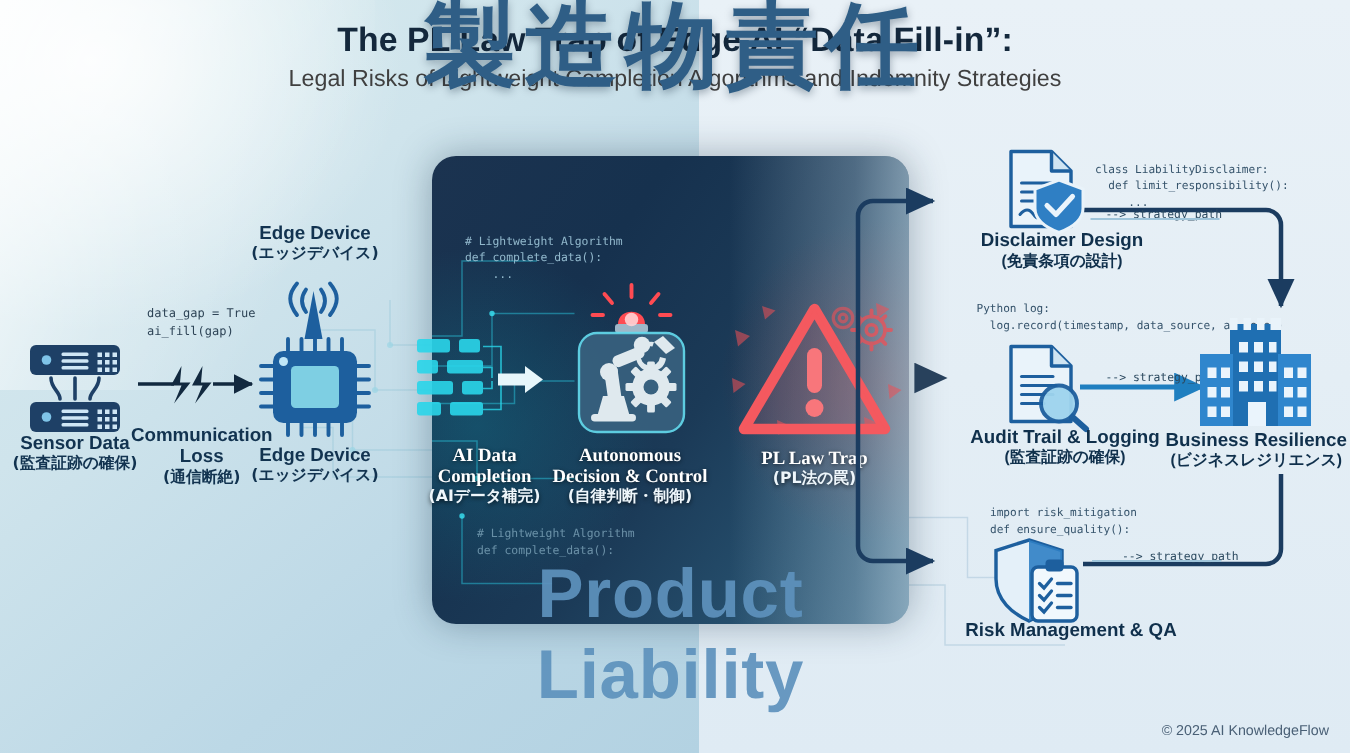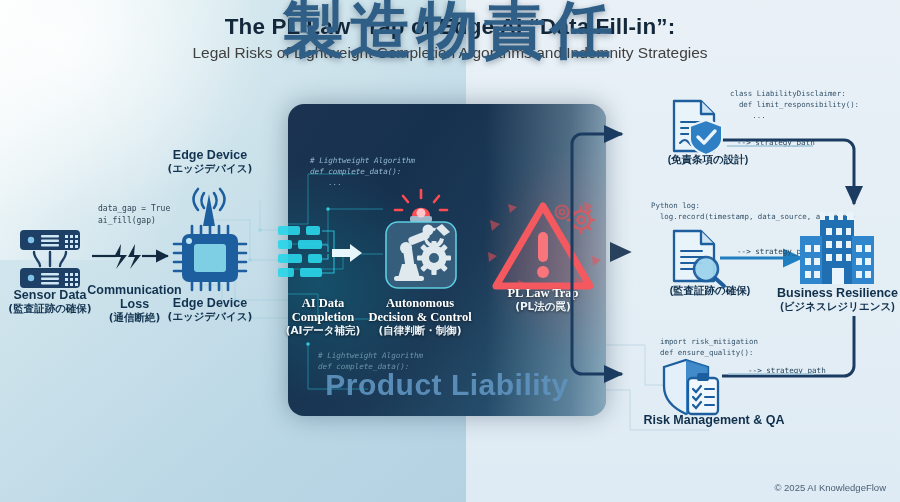--- a/index.html
+++ b/index.html
@@ -54,30 +54,30 @@
   }
   .jp-big{
     position:absolute;left:0;top:-12px;width:900px;text-align:center;
     font-size:62px;font-weight:bold;letter-spacing:5px;
     font-family:"DejaVu Sans", sans-serif;
     color:#2f5e86;
     text-shadow:0 2px 6px rgba(10,30,50,.35);
   }
   .pl-big{
     position:absolute;left:288px;top:368px;width:318px;text-align:center;
-    font-size:30px;font-weight:bold;letter-spacing:.5px;
+    font-size:46px;font-weight:bold;letter-spacing:.5px;
     color:#5e92bd;opacity:.92;
   }
 
   
   .code{
     position:absolute;font-family:"DejaVu Sans Mono", monospace;
     font-size:7.6px;line-height:1.45;white-space:pre;
   }
-  .code.dark{color:#9fc7da;opacity:.9;font-style:italic;}
+  .code.dark{color:#9fc7da;opacity:.9;}
   .code.light{color:#2e4456;}
 
   
   .node{position:absolute;text-align:center;}
   .node .lab-en{font-size:12.5px;font-weight:bold;color:#123350;line-height:1.12;}
   .node .lab-jp{font-size:10.5px;font-weight:bold;color:#123350;font-family:"DejaVu Sans",sans-serif;}
   .node-on-dark .lab-en{color:#ffffff;text-shadow:0 1px 3px rgba(0,0,0,.6);font-family:Liberation Serif, serif;}
   .node-on-dark .lab-jp{color:#eef6fb;text-shadow:0 1px 3px rgba(0,0,0,.6);text-align:center;}
 
   
@@ -373,21 +373,21 @@
     <g transform="translate(78,20) scale(.72)" fill="none" stroke="#ef5056" stroke-width="3" opacity=".6">
       <circle r="9"></circle>
         <circle r="3.5"></circle>
     </g>
 
     <path d="M59 14 L106 94 H12 Z" fill="none" stroke="#f4595f" stroke-width="7" stroke-linejoin="round"></path>
     <path d="M59 14 L106 94 H12 Z" fill="rgba(244,89,95,.12)"></path>
     <rect x="54" y="40" width="10" height="30" rx="5" fill="#f8767b"></rect>
     <circle cx="59" cy="80" r="6" fill="#f8767b"></circle>
   </svg>
-  <div class="node node-on-dark" style="left:490px;top:286px;width:106px;">
+  <div class="node node-on-dark" style="left:490px;top:298px;width:106px;">
     <div class="lab-en">PL Law Trap</div>
     <div class="lab-jp">(PL法の罠)</div>
   </div>
 
   <svg style="position:absolute;left:560px;top:100px;" width="180" height="300" viewBox="0 0 180 300">
     <defs>
       <marker id="navyArrow" markerWidth="8" markerHeight="8" refX="6" refY="3" orient="auto">
         <path d="M0 0 L6.5 3 L0 6 z" fill="#1b3c60"></path>
       </marker>
       <marker id="redArrow" markerWidth="8" markerHeight="8" refX="6" refY="3" orient="auto">
@@ -424,47 +424,49 @@
     <path d="M33 3 V16 H46" fill="#cfe4f2" stroke="#1d5f9e" stroke-width="2.3" stroke-linejoin="round"></path>
     <g stroke="#1d5f9e" stroke-width="2" stroke-linecap="round">
       <path d="M13 24 H33"></path>
         <path d="M13 30 H36"></path>
         <path d="M13 36 H33"></path>
     </g>
     <path d="M12 45 q5 -6 9 0 q4 6 9 -2" stroke="#1d5f9e" stroke-width="2" fill="none" stroke-linecap="round"></path>
     <path d="M38 22 L54 28 V41 C54 49 46 54 38 57 C30 54 22 49 22 41 V28 Z" fill="#2f7fc4" stroke="#e9f3fa" stroke-width="2"></path>
     <path d="M30 39 L36 45 L47 33" stroke="#eaf4fc" stroke-width="3.4" fill="none" stroke-linecap="round" stroke-linejoin="round"></path>
   </svg>
-  <div class="small-code" style="left:730px;top:88px;">class LiabilityDisclaimer:
+  <div class="small-code" style="left:730px;top:107px;">class LiabilityDisclaimer:
   def limit_responsibility():
      ...</div>
   <div class="arrow-lab" style="left:737px;top:138px;">--&gt; strategy_path</div>
   <svg style="position:absolute;left:727px;top:143px;" width="90" height="6" viewBox="0 0 90 6">
     <path d="M0 3 H86" stroke="#9ec4da" stroke-width="1.4" fill="none"></path>
   </svg>
   <div class="rnode" style="left:628px;top:153px;width:160px;">
+    <div class="lab-en">Disclaimer Design</div>
     <div class="lab-jp">(免責条項の設計)</div>
   </div>
 
   <div class="small-code" style="left:651px;top:200px;">Python log:
   log.record(timestamp, data_source, ai_model)</div>
   <svg style="position:absolute;left:668px;top:228px;" width="58" height="58" viewBox="0 0 58 58">
     <path d="M6 3 H33 L46 16 V53 H6 Z" fill="#e9f3fa" stroke="#1d5f9e" stroke-width="2.3" stroke-linejoin="round"></path>
     <path d="M33 3 V16 H46" fill="#cfe4f2" stroke="#1d5f9e" stroke-width="2.3" stroke-linejoin="round"></path>
     <g stroke="#1d5f9e" stroke-width="2" stroke-linecap="round">
       <path d="M13 23 H34"></path>
         <path d="M13 29 H36"></path>
         <path d="M13 35 H34"></path>
         <path d="M13 41 H28"></path>
     </g>
     <circle cx="38" cy="41" r="12" fill="#9ed4ee" stroke="#1d5f9e" stroke-width="2.6" opacity=".95"></circle>
     <path d="M47 50 L56 58" stroke="#1d5f9e" stroke-width="4" stroke-linecap="round"></path>
   </svg>
   <div class="arrow-lab" style="left:737px;top:247px;">--&gt; strategy_path</div>
   <div class="rnode" style="left:620px;top:284px;width:180px;">
+    <div class="lab-en">Audit Trail &amp; Logging</div>
     <div class="lab-jp">(監査証跡の確保)</div>
   </div>
 
   <div class="small-code" style="left:660px;top:336px;">import risk_mitigation
 def ensure_quality():</div>
   <svg style="position:absolute;left:664px;top:358px;" width="62" height="60" viewBox="0 0 62 60">
     <path d="M22 2 L44 9 V28 C44 42 33 51 22 56 C11 51 0 42 0 28 V9 Z" fill="#e4f0f9" stroke="#1d5f9e" stroke-width="2.3"></path>
     <path d="M22 2 L44 9 V28 C44 42 33 51 22 56 Z" fill="#2f7fc4" opacity=".9"></path>
     <rect x="24" y="20" width="30" height="36" rx="4" fill="#f1f8fd" stroke="#1d5f9e" stroke-width="2.3"></rect>
     <rect x="33" y="15" width="12" height="8" rx="2.6" fill="#1d5f9e"></rect>

